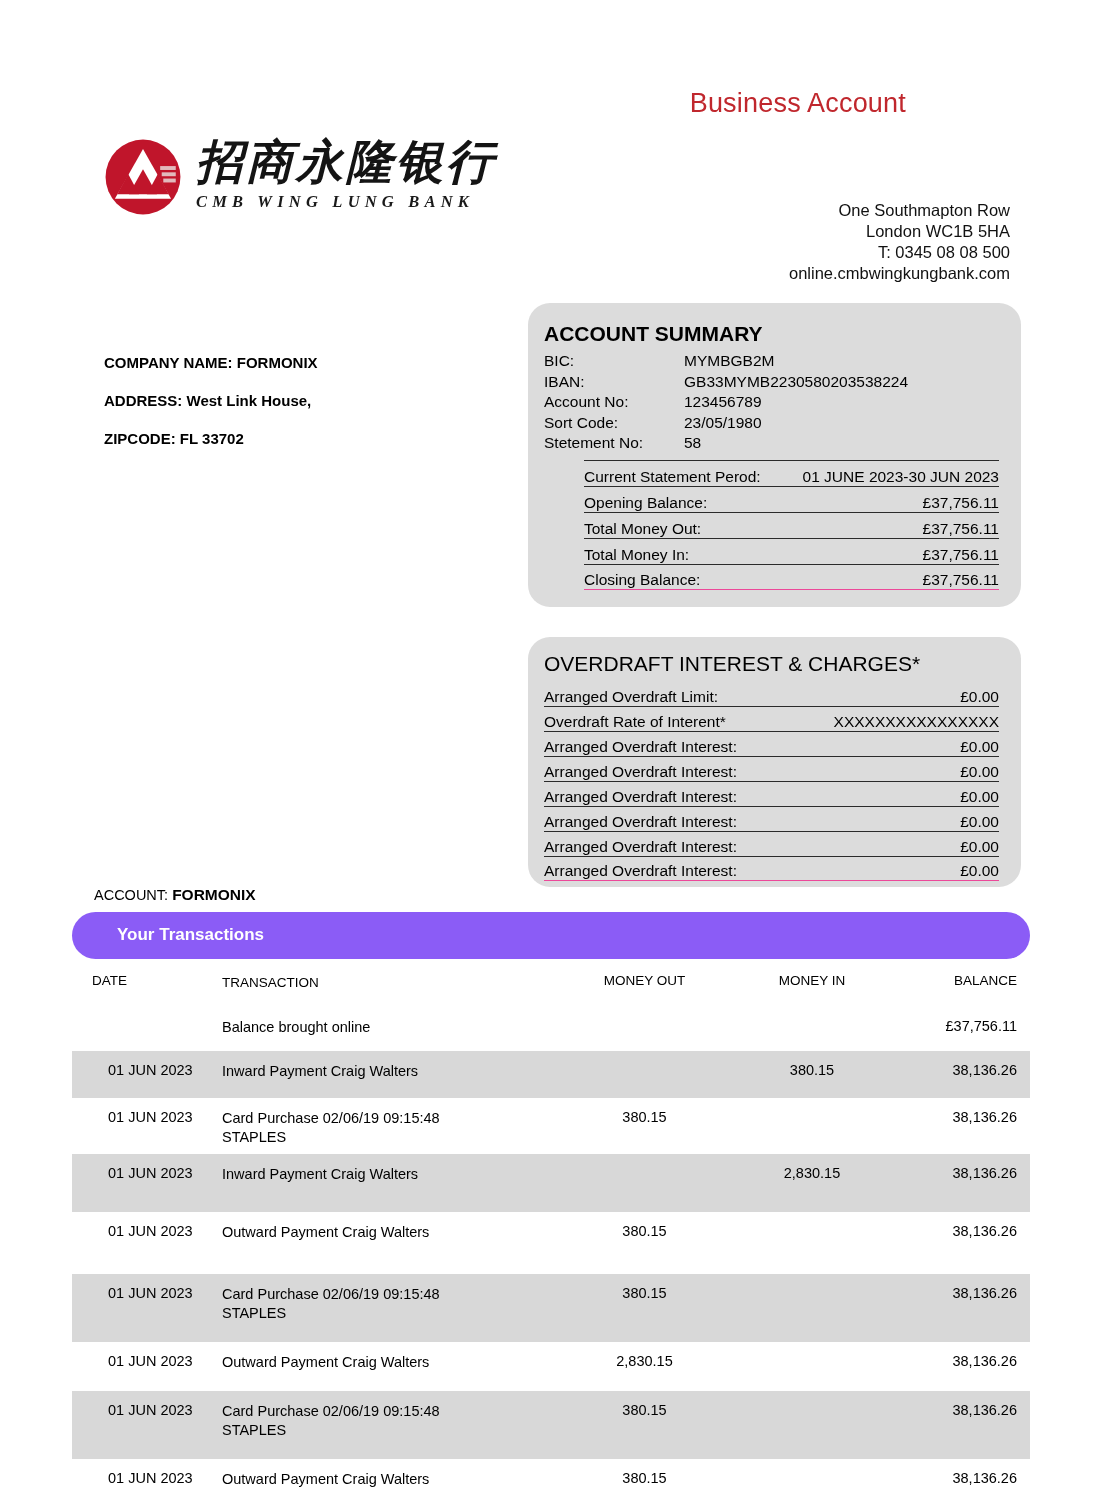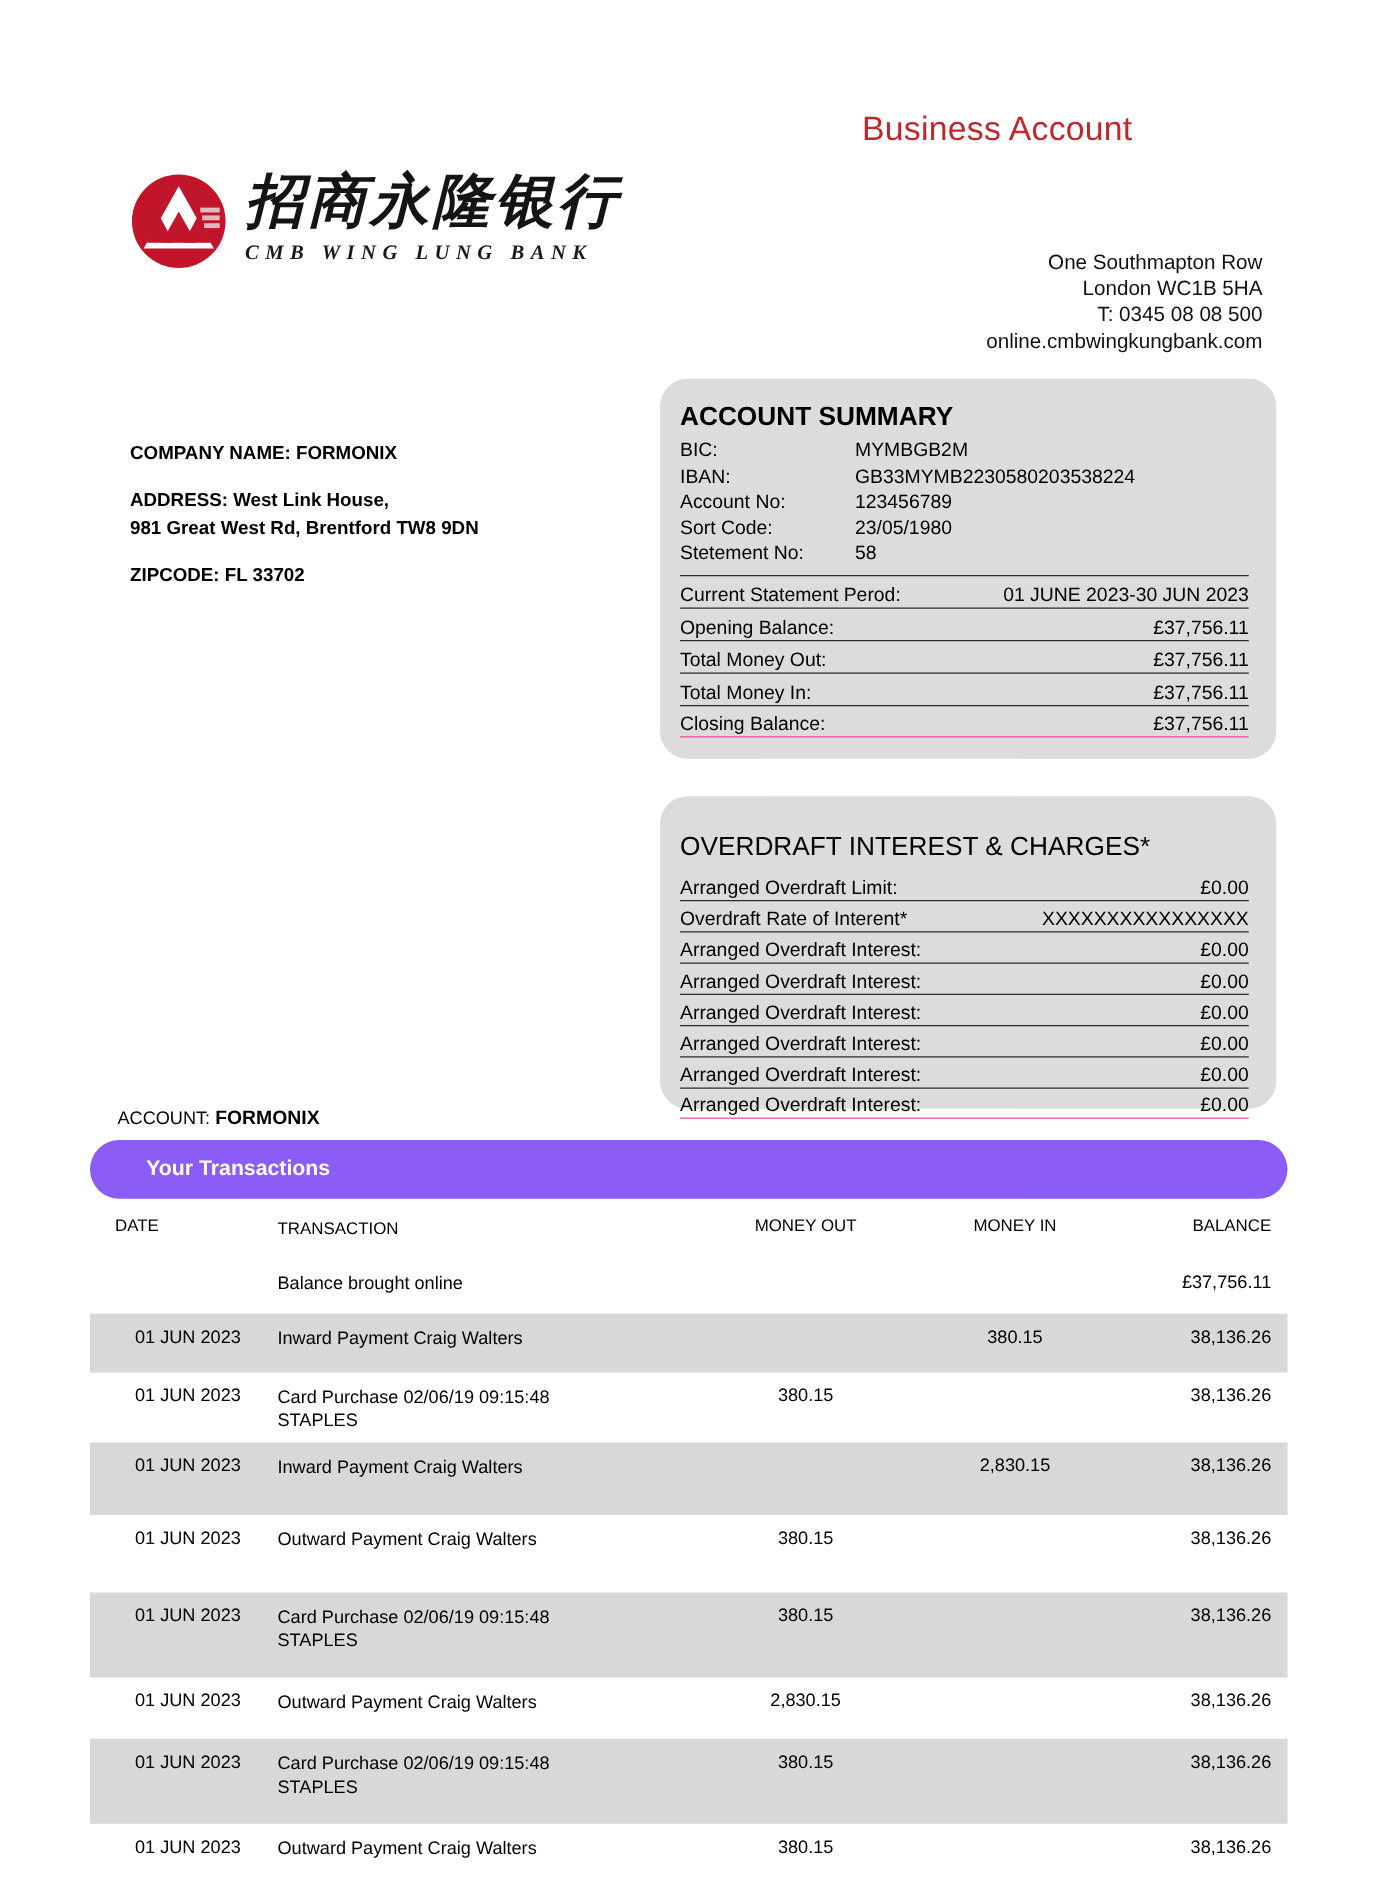--- a/index.html
+++ b/index.html
@@ -103,21 +103,21 @@
     top: 303px;
     width: 493px;
     height: 304px;
     padding: 14px 22px 10px 16px;
   }
   #overdraft-panel {
     left: 528px;
     top: 637px;
     width: 493px;
     height: 250px;
-    padding: 24px 22px 8px 16px;
+    padding: 10px 22px 8px 16px;
   }
   .panel-title {
     font-size: 21px;
     margin: 4px 0 4px 0;
     line-height: 26px;
   }
   .panel-title.bold { font-weight: bold; }
 
   
   .kv {
@@ -134,21 +134,21 @@
     justify-content: space-between;
     align-items: flex-end;
     border-top: 1px solid #2b2b2b;
     font-size: 15.5px;
     padding-top: 2px;
     box-sizing: border-box;
   }
   .rule-row .lbl { white-space: nowrap; }
   .rule-row .val { white-space: nowrap; text-align: right; }
   .rule-row.last { border-bottom: 1px solid #ec4899; }
-  #summary-rows { margin-top: 6px; }
+  #summary-rows { margin-top: 6px; margin-left: 40px; }
   #summary-rows .rule-row { height: 26px; }
   #overdraft-rows .rule-row { height: 25px; }
   #overdraft-rows .rule-row.norule { border-top: none; }
 
   
   .account-label {
     position: absolute;
     left: 94px;
     top: 886px;
     font-size: 14.5px;
@@ -234,21 +234,20 @@
   <div>One Southmapton Row</div>
   <div>London WC1B 5HA</div>
   <div>T: 0345 08 08 500</div>
   <div>online.cmbwingkungbank.com</div>
 </div>
 
 <div class="customer">
   <div>COMPANY NAME: FORMONIX</div>
   <div class="gap"></div>
   <div>ADDRESS: West Link House,</div>
-  <div>981 Great West Rd, Brentford TW8 9DN</div>
   <div class="gap"></div>
   <div>ZIPCODE: FL 33702</div>
 </div>
 
 <div class="panel" id="account-summary-panel">
   <div class="panel-title bold">ACCOUNT SUMMARY</div>
   <div id="summary-fields">
       <div class="kv">
         <div class="k">BIC:</div>
         <div class="v">MYMBGB2M</div>

